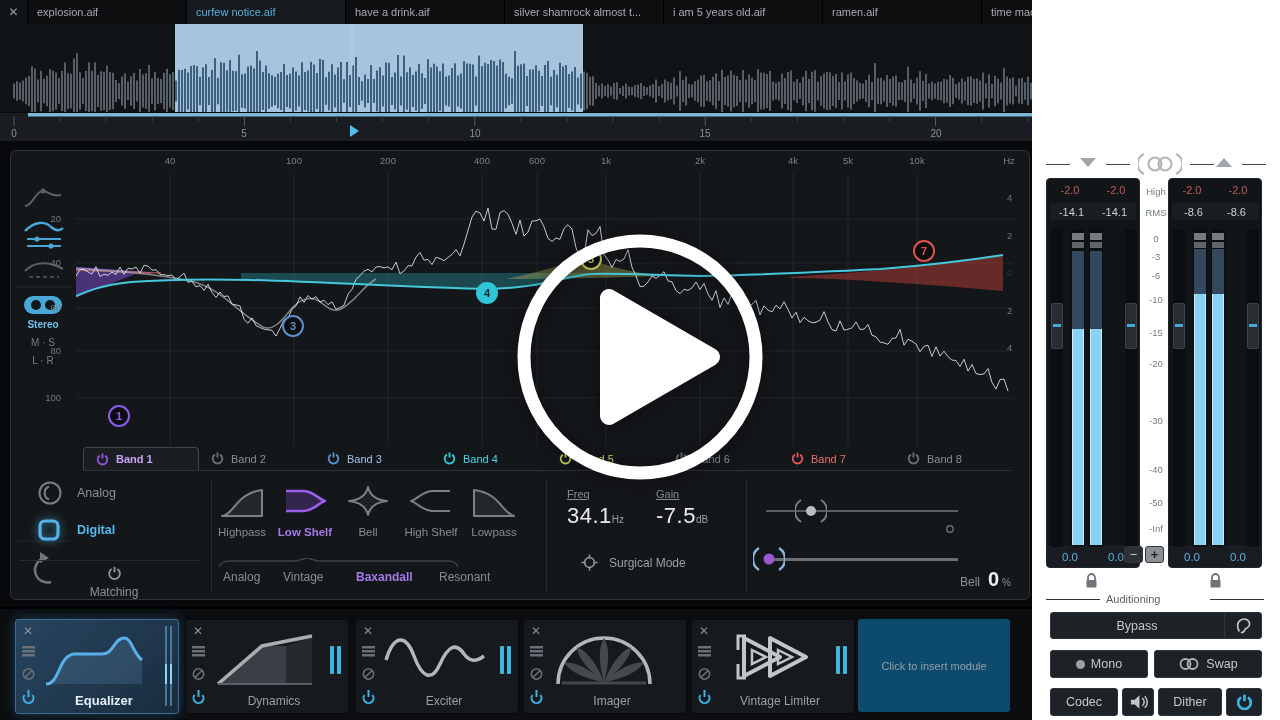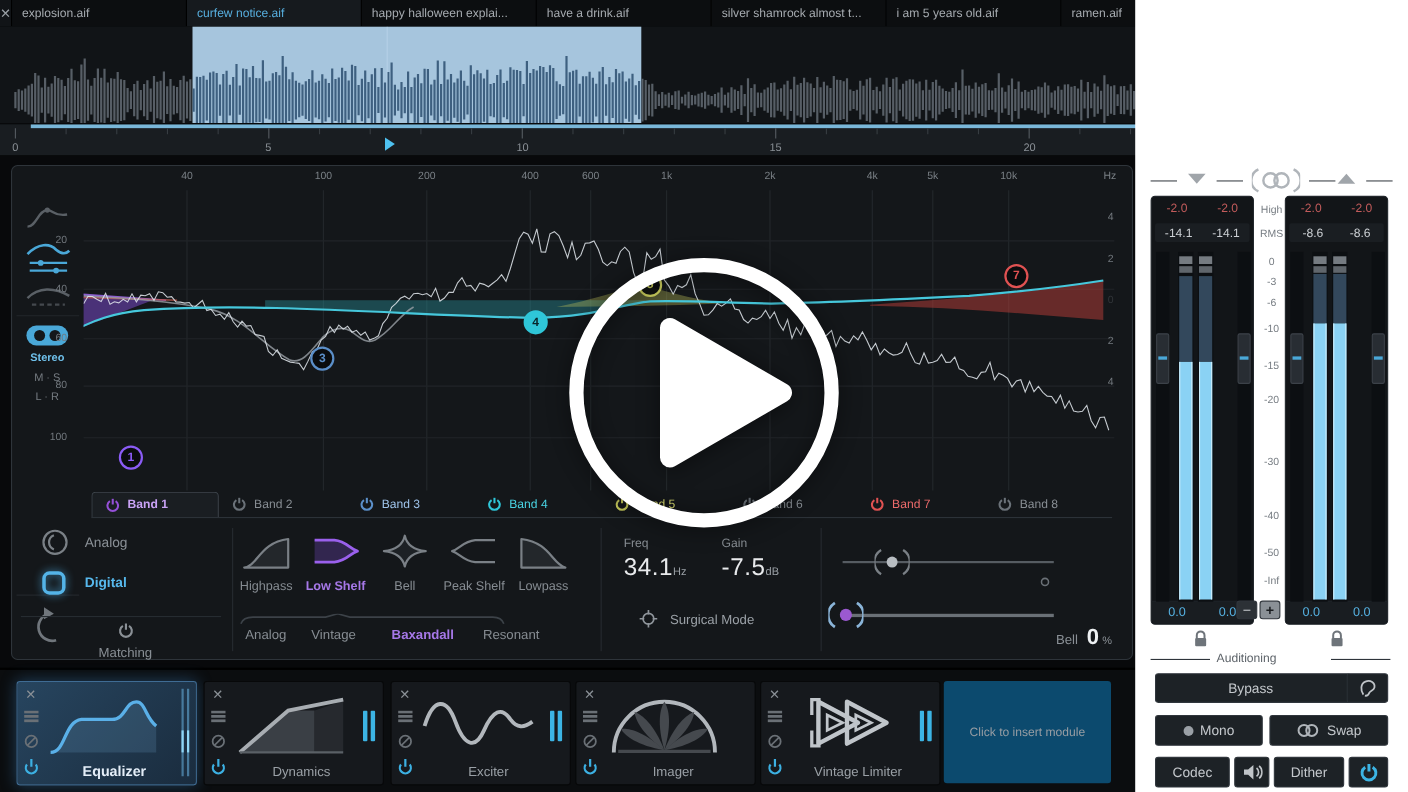--- a/index.html
+++ b/index.html
@@ -27,21 +27,21 @@
 .bandtab.active{background:#1a1e22;border:1px solid #3e454c;border-bottom:none;border-radius:4px 4px 0 0;}
 
 #controls{position:absolute;left:0;top:319px;width:1020px;height:130px;}
 .vdiv{position:absolute;top:10px;height:112px;width:1px;background:#262c31;}
 .modelabel{font-size:12.5px;color:#8a9096;}
 .shape-slot{position:absolute;width:62px;text-align:center;cursor:pointer;}
 .shape-label{font-size:11.5px;color:#868c92;margin-top:2px;}
 .shape-label.sel{color:#a678e8;font-weight:bold;}
 .variant{position:absolute;font-size:12px;color:#868c92;cursor:pointer;}
 .variant.sel{color:#a678e8;font-weight:bold;}
-.biglabel{font-size:11px;color:#868c92;}
+.biglabel{font-size:11px;color:#868c92;text-decoration:underline;}
 .bigval{font-size:22px;color:#e8eaec;letter-spacing:.5px;}
 .unit{font-size:10px;color:#9aa0a6;}
 
 #chain{position:absolute;left:0;top:607px;width:1032px;height:113px;background:#0b0d0f;border-top:2px solid #000;}
 .modcard{position:absolute;top:10px;width:162px;height:93px;background:#16191d;border:1px solid #070809;border-radius:3px;cursor:pointer;}
 .modcard.active{background:linear-gradient(135deg,#27455f,#1a2c3e);border:1px solid #3f6c94;box-shadow:0 0 14px rgba(70,150,220,.35);}
 .modlabel{position:absolute;bottom:5px;left:24px;right:10px;text-align:center;font-size:12px;color:#9aa0a6;}
 .modcard.active .modlabel{color:#e4eef8;font-weight:bold;font-size:13px;}
 .modx{position:absolute;left:7px;top:4px;color:#8a9096;font-size:12px;font-weight:bold;cursor:pointer;}
 #insertbox{position:absolute;left:858px;top:10px;width:152px;height:93px;background:#0c4a6e;border-radius:3px;
@@ -70,21 +70,20 @@
 </head>
 <body>
 
 <div id="app">
 
   <div id="tabbar">
     <div id="tabclose">✕</div>
     <div id="tabs">
         <div class="tab">explosion.aif</div>
         <div class="tab active">curfew notice.aif</div>
-        <div class="tab">happy halloween explai...</div>
         <div class="tab">have a drink.aif</div>
         <div class="tab">silver shamrock almost t...</div>
         <div class="tab">i am 5 years old.aif</div>
         <div class="tab">ramen.aif</div>
         <div class="tab">time machine.aif</div>
       </div>
 
   </div>
 
   <div id="wavewrap"><svg id="wavesvg" width="1280" height="88">
@@ -324,21 +323,21 @@
               <path d="M3,32 C15,31 17,9 43,6 L43,32 Z" fill="#23272b" stroke="#7a8086" stroke-width="2" stroke-linejoin="round"></path>
             </svg><div class="shape-label">Highpass</div></div>
           <div class="shape-slot" style="left: 63px; top: 0px;"><svg width="46" height="36" viewBox="0 0 46 36">
               <path d="M4,7 L22,7 C33,8 36,15 43,17 C36,19 33,26 22,27 L4,27" fill="rgba(128,80,220,.28)" stroke="#9a60ec" stroke-width="2.6" stroke-linejoin="round"></path>
             </svg><div class="shape-label sel">Low Shelf</div></div>
           <div class="shape-slot" style="left: 126px; top: 0px;"><svg width="46" height="36" viewBox="0 0 46 36">
               <path d="M23,3 C25,12 32,16 42,17 C32,18 25,22 23,31 C21,22 14,18 4,17 C14,16 21,12 23,3 Z" fill="#1d2125" stroke="#7a8086" stroke-width="2" stroke-linejoin="round"></path>
             </svg><div class="shape-label">Bell</div></div>
           <div class="shape-slot" style="left: 189px; top: 0px;"><svg width="46" height="36" viewBox="0 0 46 36">
               <path d="M42,7 L24,7 C13,8 10,15 3,17 C10,19 13,26 24,27 L42,27" fill="none" stroke="#7a8086" stroke-width="2" stroke-linejoin="round"></path>
-            </svg><div class="shape-label">Peak Shelf</div></div>
+            </svg><div class="shape-label">High Shelf</div></div>
           <div class="shape-slot" style="left: 252px; top: 0px;"><svg width="46" height="36" viewBox="0 0 46 36">
               <path d="M3,6 C29,9 31,29 43,32 L3,32 Z" fill="#23272b" stroke="#7a8086" stroke-width="2" stroke-linejoin="round"></path>
             </svg><div class="shape-label">Lowpass</div></div>
         </div>
       <svg id="bracket" class="abs" style="left:205px;top:88px;" width="245" height="10">
           <path d="M3,9 Q5,3 14,3 L80,3 L91,0 L102,3 L232,3 Q240,3 242,9" fill="none" stroke="#3c4248" stroke-width="1.5"></path>
         </svg>
       <div id="variantrow" class="abs" style="left: 200px; top: 100px; width: 335px; height: 20px;">
           <div class="variant" style="left: 12px;">Analog</div>
           <div class="variant" style="left: 72px;">Vintage</div>

